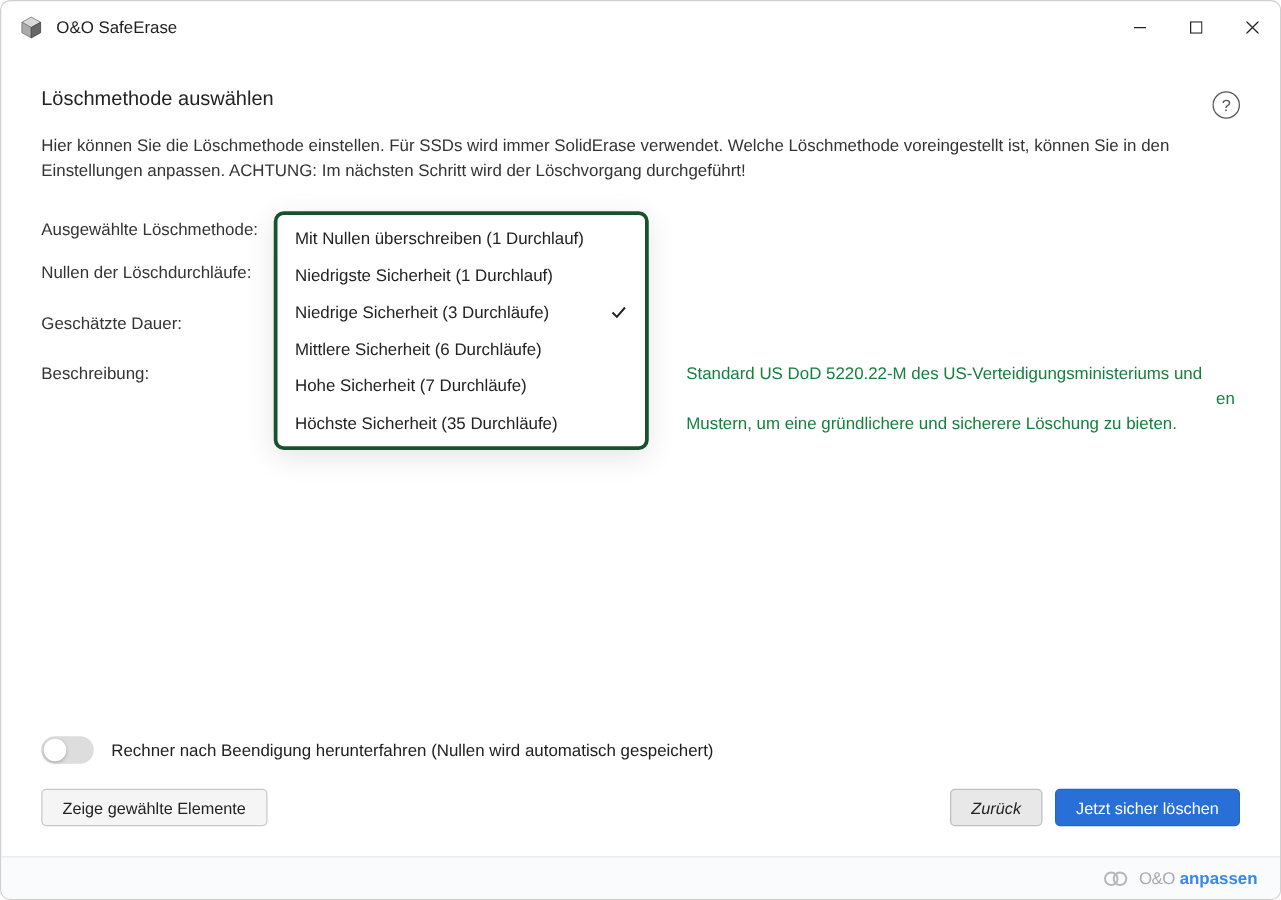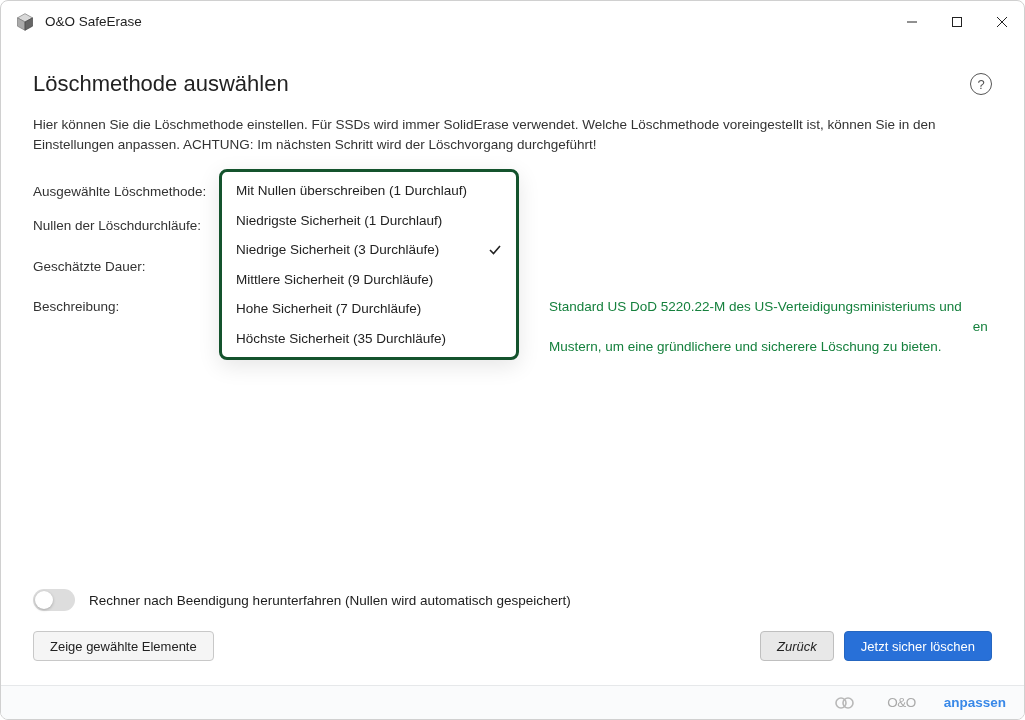--- a/index.html
+++ b/index.html
@@ -36,21 +36,21 @@
   
   .content {
     padding: 28px 32px 0 32px;
     flex: 1;
     position: relative;
   }
   .header-row {
     display:flex; align-items:flex-start; justify-content:space-between;
   }
   h1 {
-    font-size: 22px;
+    font-size: 16px;
     font-weight: 400;
     color: #222;
     margin-bottom: 18px;
   }
   .help-btn {
     width: 22px; height:22px; border:1.2px solid #555; border-radius:50%;
     display:flex; align-items:center; justify-content:center;
     font-size:13px; color:#555; margin-top:2px;
   }
   .desc { line-height: 1.45; color:#333; margin-bottom: 28px; max-width: 940px; }
@@ -122,21 +122,21 @@
   .button-row .btn + .btn { margin-left: 10px; }
   
   .footer {
     height: 34px;
     border-top: 1px solid #e6e8ea;
     background: #fafbfc;
     display:flex; align-items:center; justify-content:flex-end;
     padding-right: 18px;
     color:#999;
   }
-  .footer .brand { display:flex; align-items:center; color:#aaa;gap:24px; }
+  .footer .brand { display:flex; align-items:center; color:#aaa; }
   .footer .brand .rings { margin-right:6px; display:inline-flex; }
   .footer .brand .otext { letter-spacing:-0.5px; }
   .footer .brand .sw { color:#3888e8; font-weight:600; margin-left:4px; }
 </style>
 </head>
 <body>
 
 <div class="titlebar">
   <span class="app-icon">
     <svg viewBox="0 0 24 24" width="20" height="20">
@@ -193,21 +193,21 @@
     <div class="dd-item">Mit Nullen überschreiben (1 Durchlauf)</div>
     <div class="dd-item">Niedrigste Sicherheit (1 Durchlauf)</div>
     <div class="dd-item">
       <span>Niedrige Sicherheit (3 Durchläufe)</span>
       <span class="dd-check">
         <svg viewBox="0 0 14 14">
             <polyline points="2,7 5.5,10.5 12,3" fill="none" stroke="#222" stroke-width="1.6"></polyline>
           </svg>
       </span>
     </div>
-    <div class="dd-item">Mittlere Sicherheit (9 Durchläufe)</div>
+    <div class="dd-item">Mittlere Sicherheit (6 Durchläufe)</div>
     <div class="dd-item">Hohe Sicherheit (7 Durchläufe)</div>
     <div class="dd-item">Höchste Sicherheit (35 Durchläufe)</div>
   </div>
 </div>
 
 <div class="bottom-area">
   <div class="toggle-row">
     <div class="toggle">
       <div class="toggle-knob"></div>
     </div>

